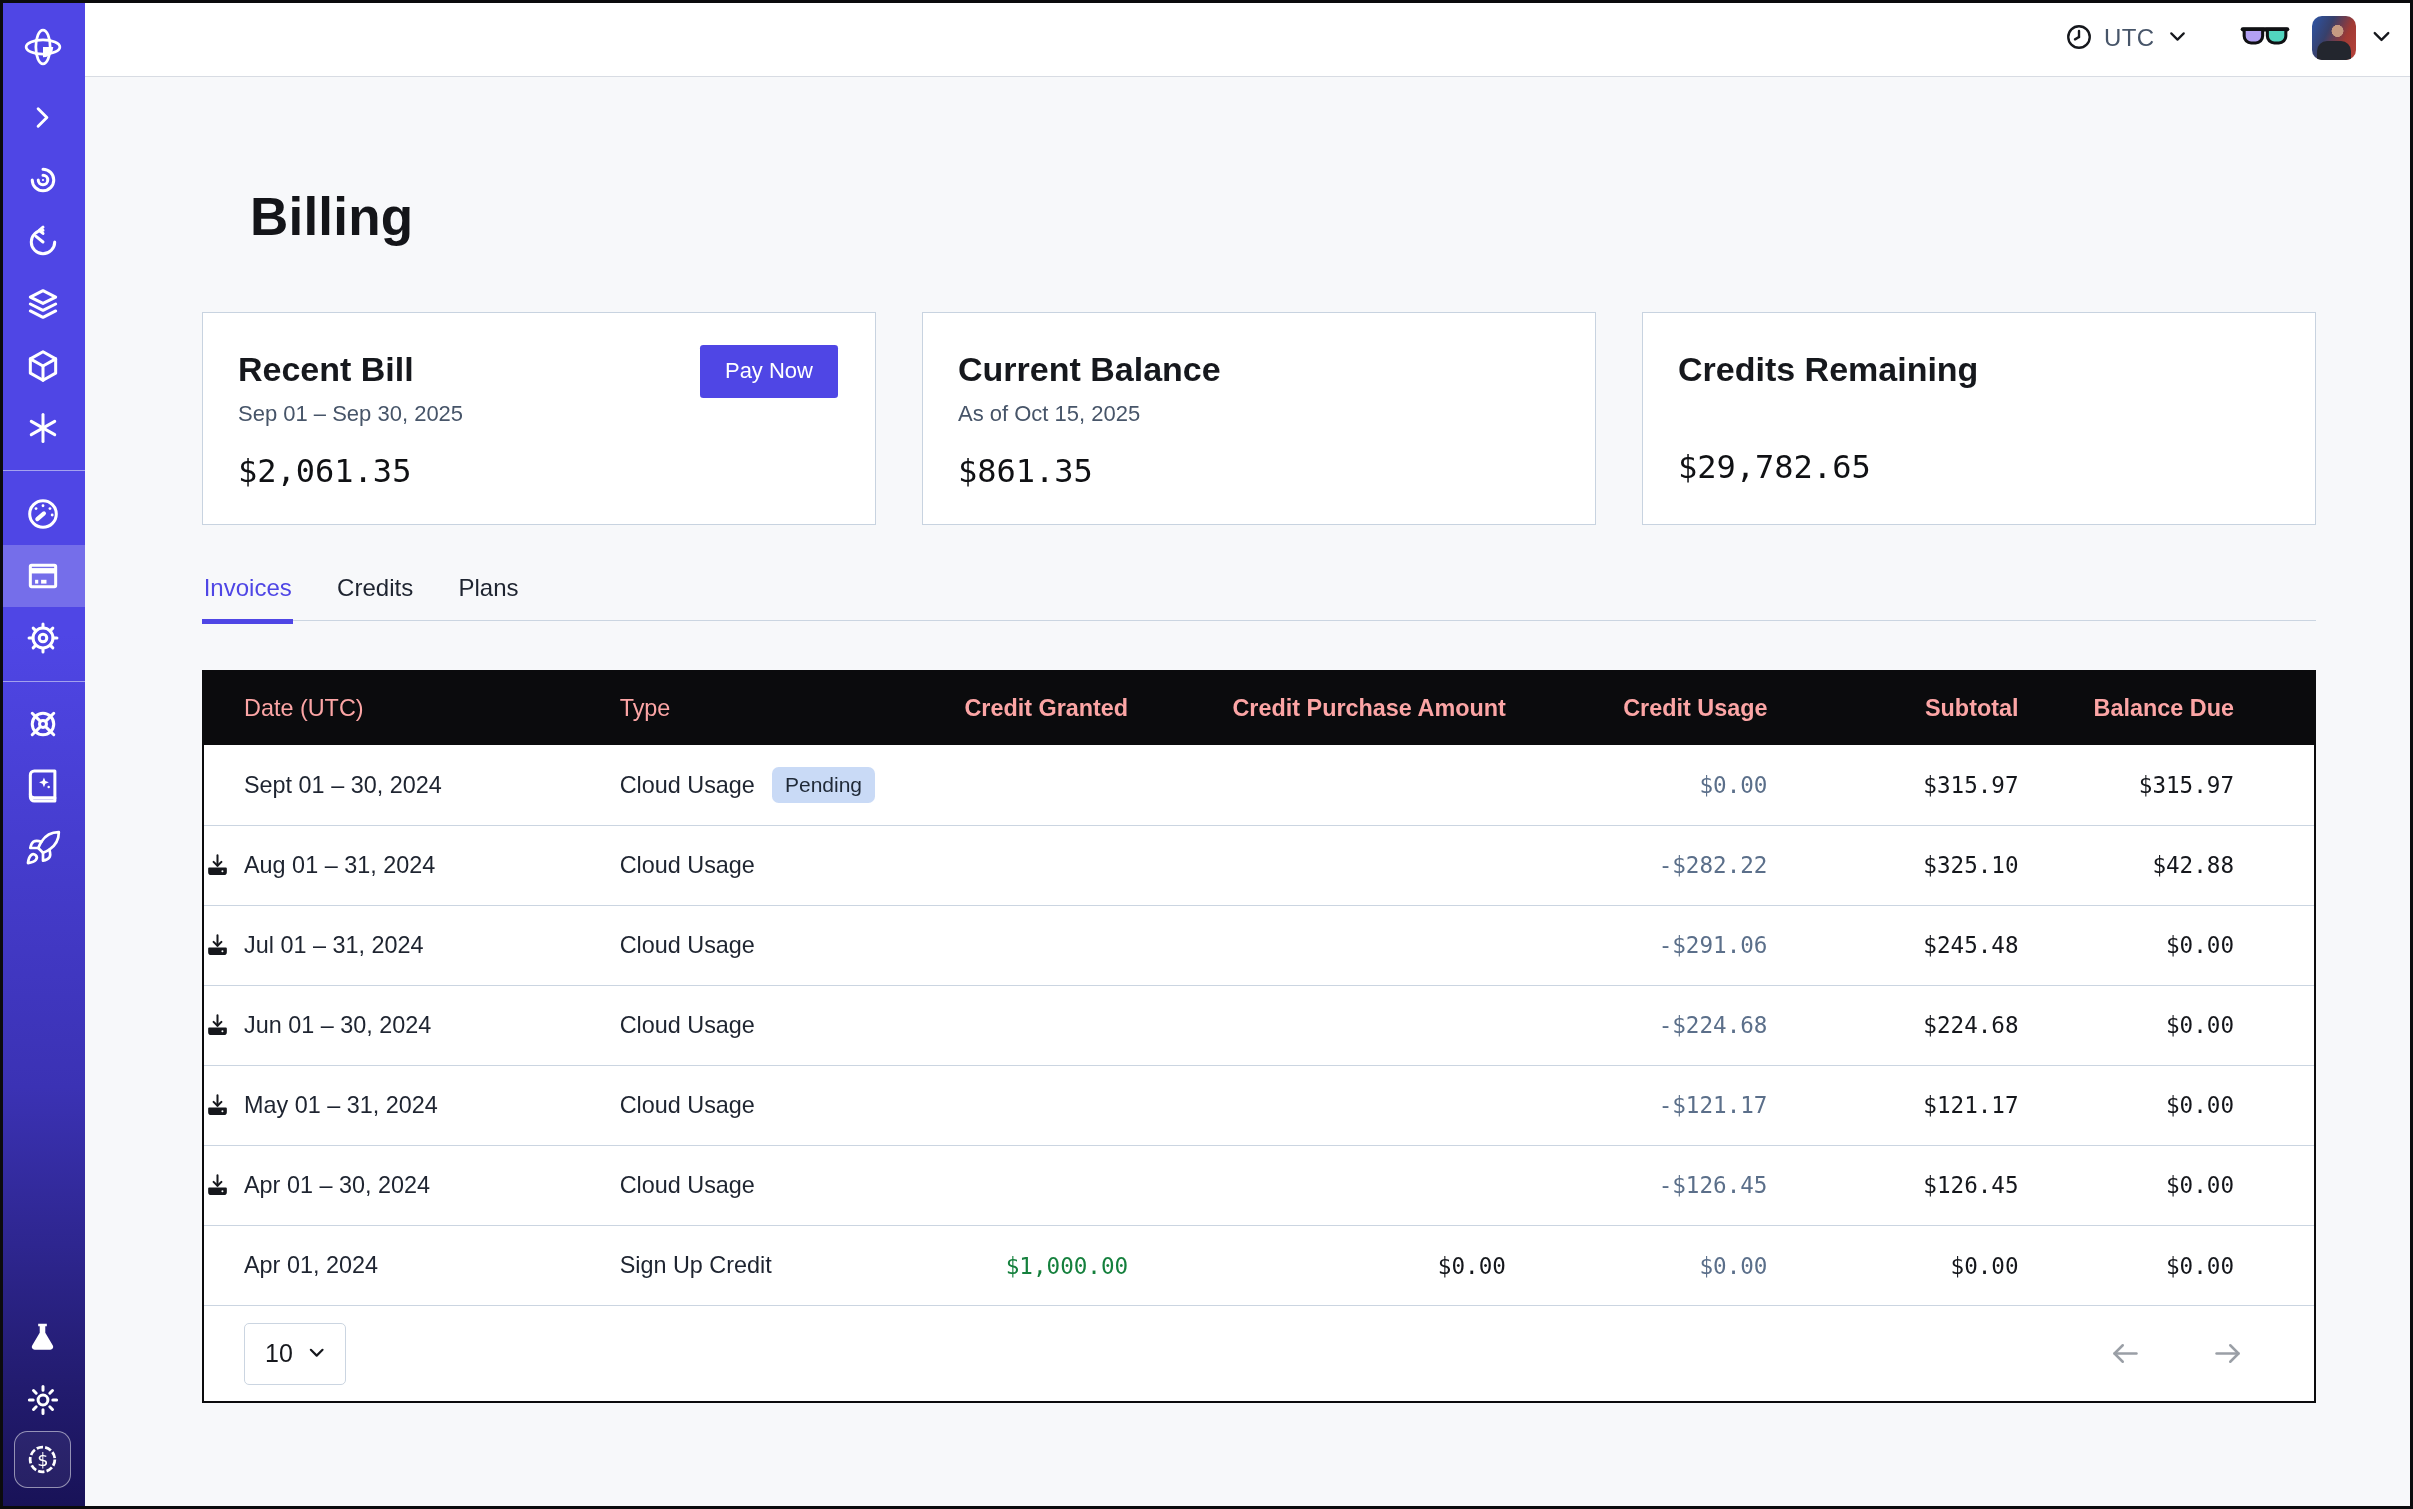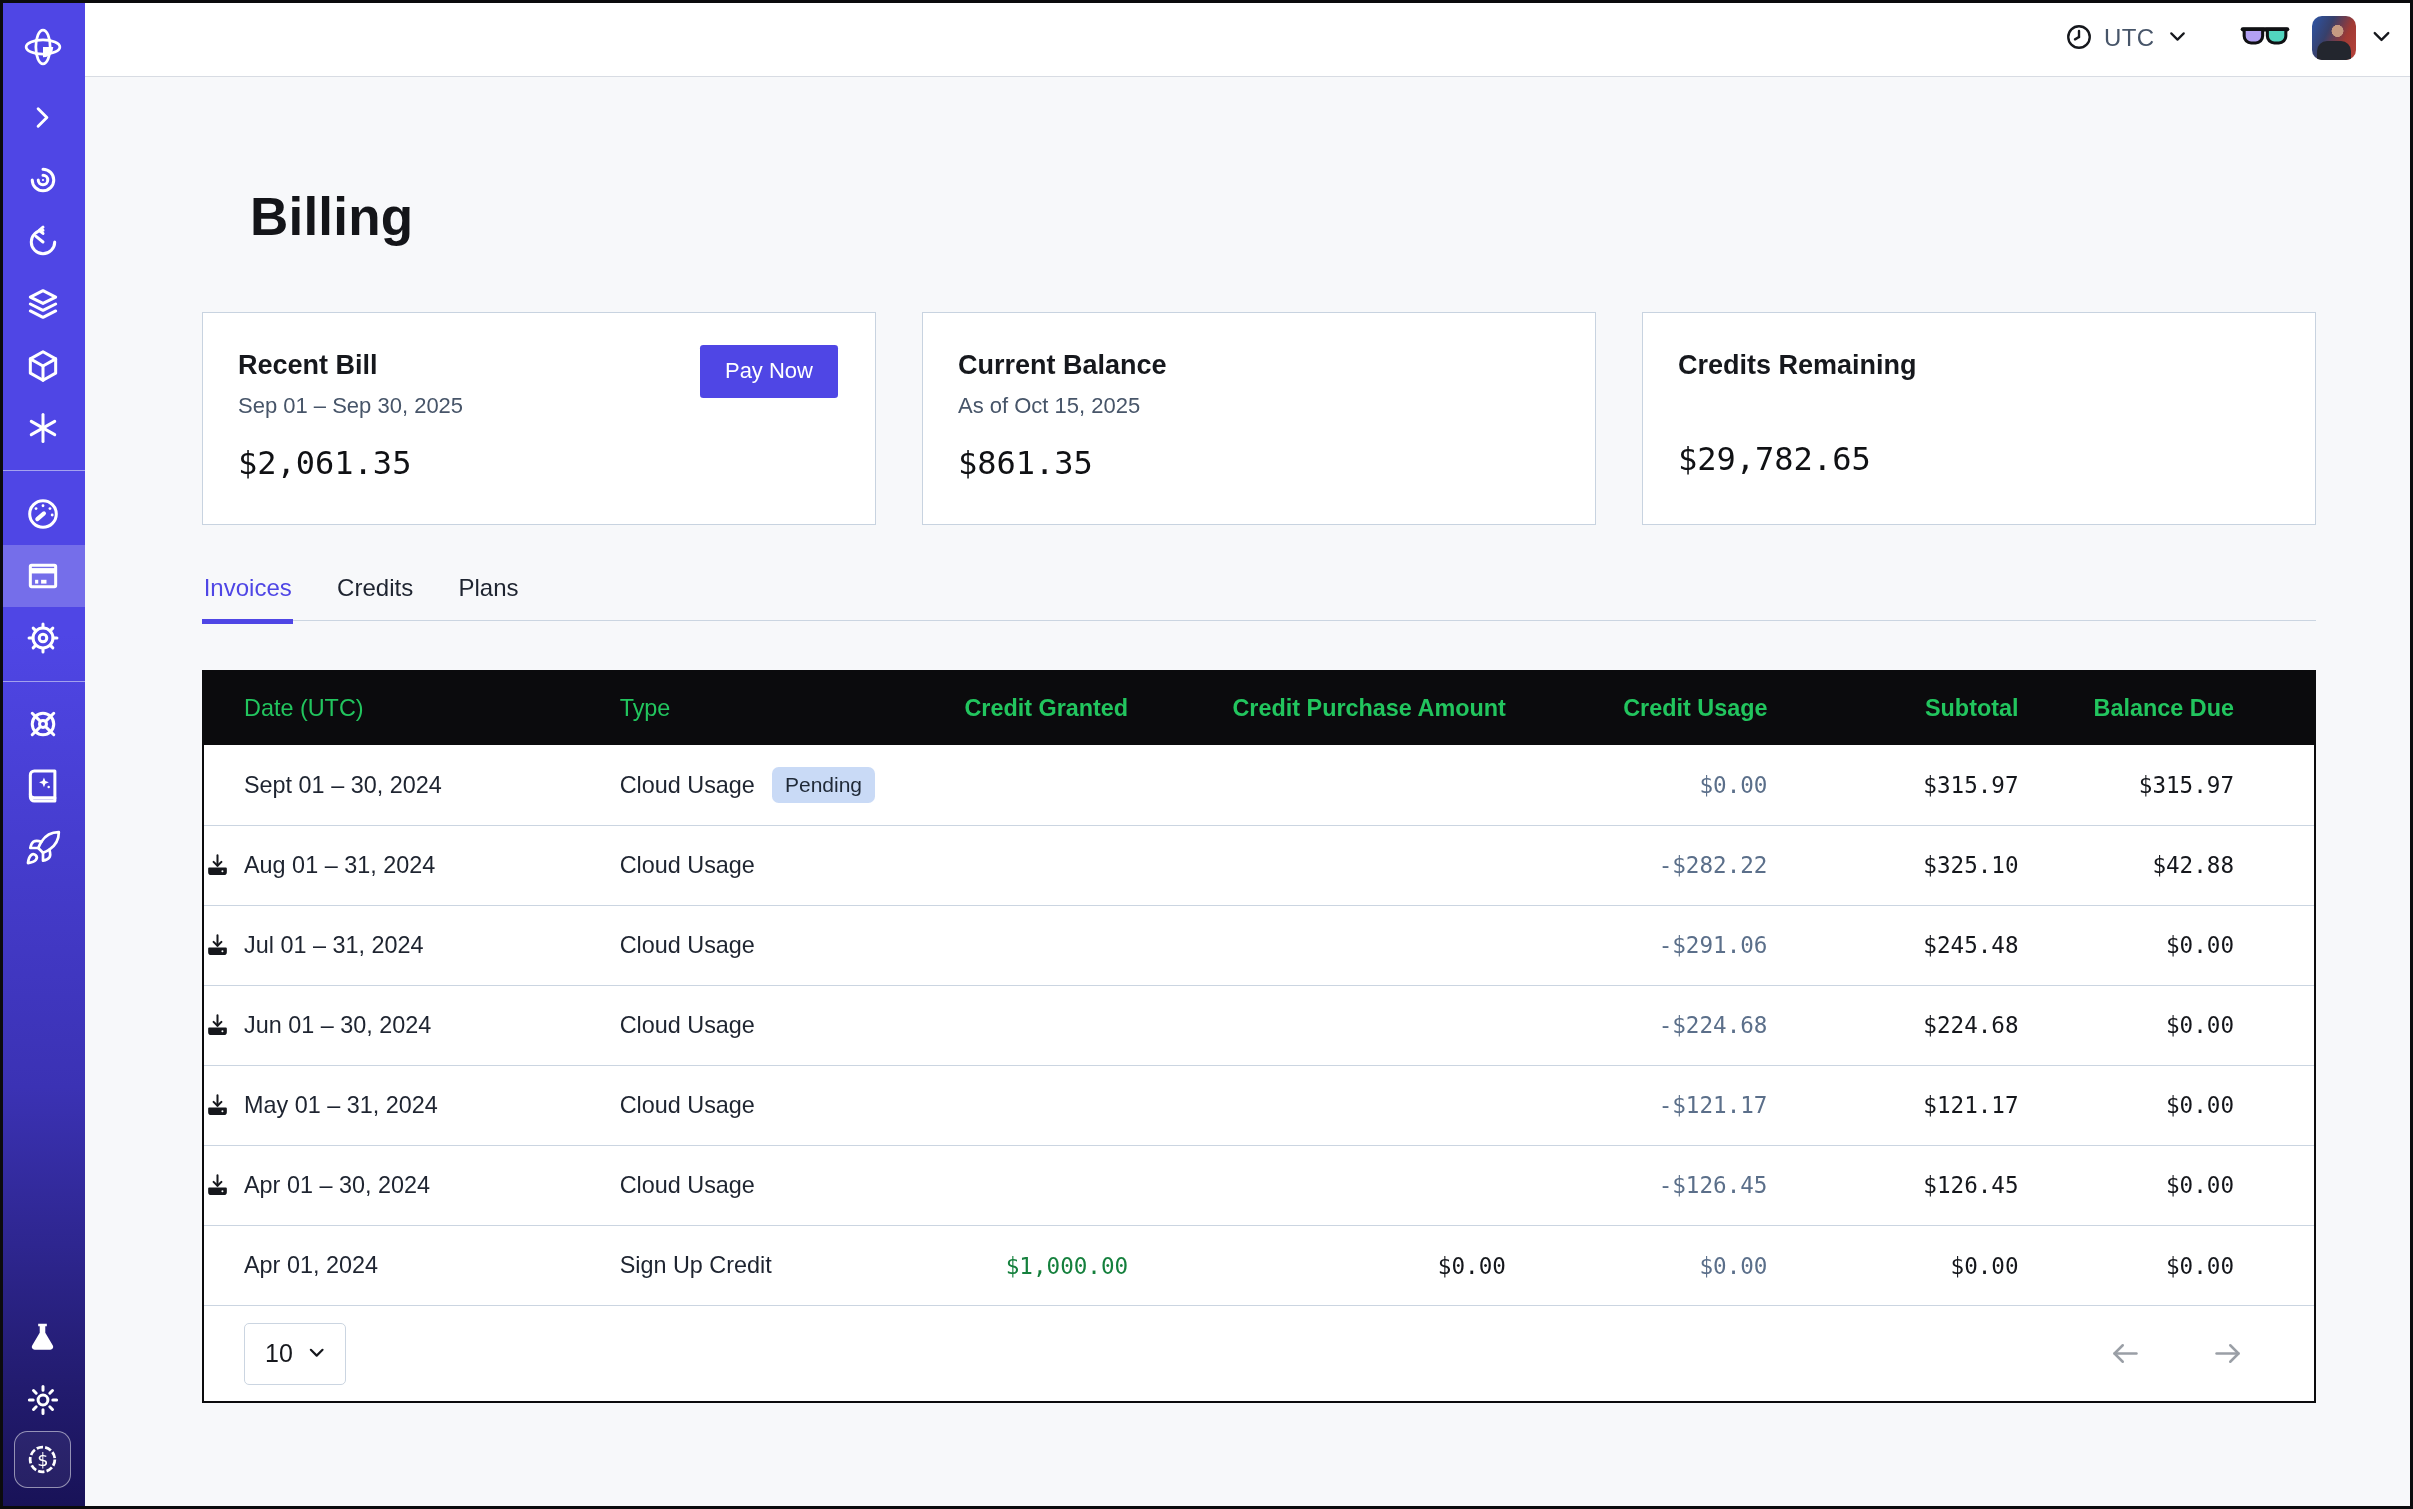--- a/index.html
+++ b/index.html
@@ -38,39 +38,39 @@
                    border-radius:10px 10px 0 0; background:#23262e; }
 
   .content { flex:1; padding:109px 0 0 117px; background:#f7f8fa; }
   .content-inner { width:2114px; }
 
   h1.page-title { font-size:53px; font-weight:600; color:#141519; letter-spacing:0.2px;margin-left:48px; }
 
   
   .cards { display:flex; gap:46px; margin-top:65px; }
   .card { flex:1; height:213px; background:#fff; border:1.7px solid #c8d3e0; padding:37px 37px 0 35px; position:relative; }
-  .card-title { font-size:27px; font-weight:600; color:#16181d; }
+  .card-title { font-size:34px; font-weight:600; color:#16181d; }
   .card-sub { font-size:22px; color:#475569; margin-top:11.7px; }
   .card-amount { font-family:"DejaVu Sans Mono", monospace; font-size:32px; color:#101114; margin-top:25px; }
   .card-amount.no-sub { margin-top:59px; }
   .paynow { position:absolute; top:32px; right:37px; background:#4f46e5; color:#fff; border:none;
             font-size:22px; padding:13.4px 25px; border-radius:3.3px; cursor:pointer; font-family:inherit; }
 
   
   .tabs { margin-top:49px; display:flex; gap:42px; border-bottom:1.7px solid #cbd5e1; }
   .tab { font-size:24px; padding:0 1.7px 18.4px 1.7px; color:#1e2430; cursor:pointer; position:relative; }
   .tab.active { color:#4f46e5; }
   .tab.active::after { content:""; position:absolute; left:0; right:0; bottom:-3.3px; height:5px; background:#4f46e5; }
 
   
   .tablewrap { margin-top:49px; background:#fff; border:2.5px solid #0b0b0d; }
   table.billing { width:100%; border-collapse:collapse; table-layout:fixed; }
   col.c-date{width:19.7%} col.c-type{width:13.5%} col.c-granted{width:10.6%}
   col.c-purchase{width:17.9%} col.c-usage{width:12.4%} col.c-subtotal{width:11.9%} col.c-balance{width:14%}
-  thead th { background:#0b0b0d; color:#22c55e; font-weight:500; font-size:23.4px; height:73px;
+  thead th { background:#0b0b0d; color:#fca5a5; font-weight:500; font-size:23.4px; height:73px;
              text-align:left; padding-left:0; white-space:nowrap; }
   thead th:first-child { padding-left:40px; }
   thead th.num { text-align:right;font-weight:bold; }
   thead th.last { padding-right:80px; }
   tbody td { height:80px; font-size:23.4px; color:#1e2430; white-space:nowrap; background:#fff; }
   tbody tr + tr td { border-top:1.7px solid #cbd5e1; }
   td.num { text-align:right; }
   td.last { padding-right:80px; }
   .money { font-family:"DejaVu Sans Mono", monospace; font-size:22.6px; color:#15171c; }
   .c-slate { color:#5b6f8a; }

